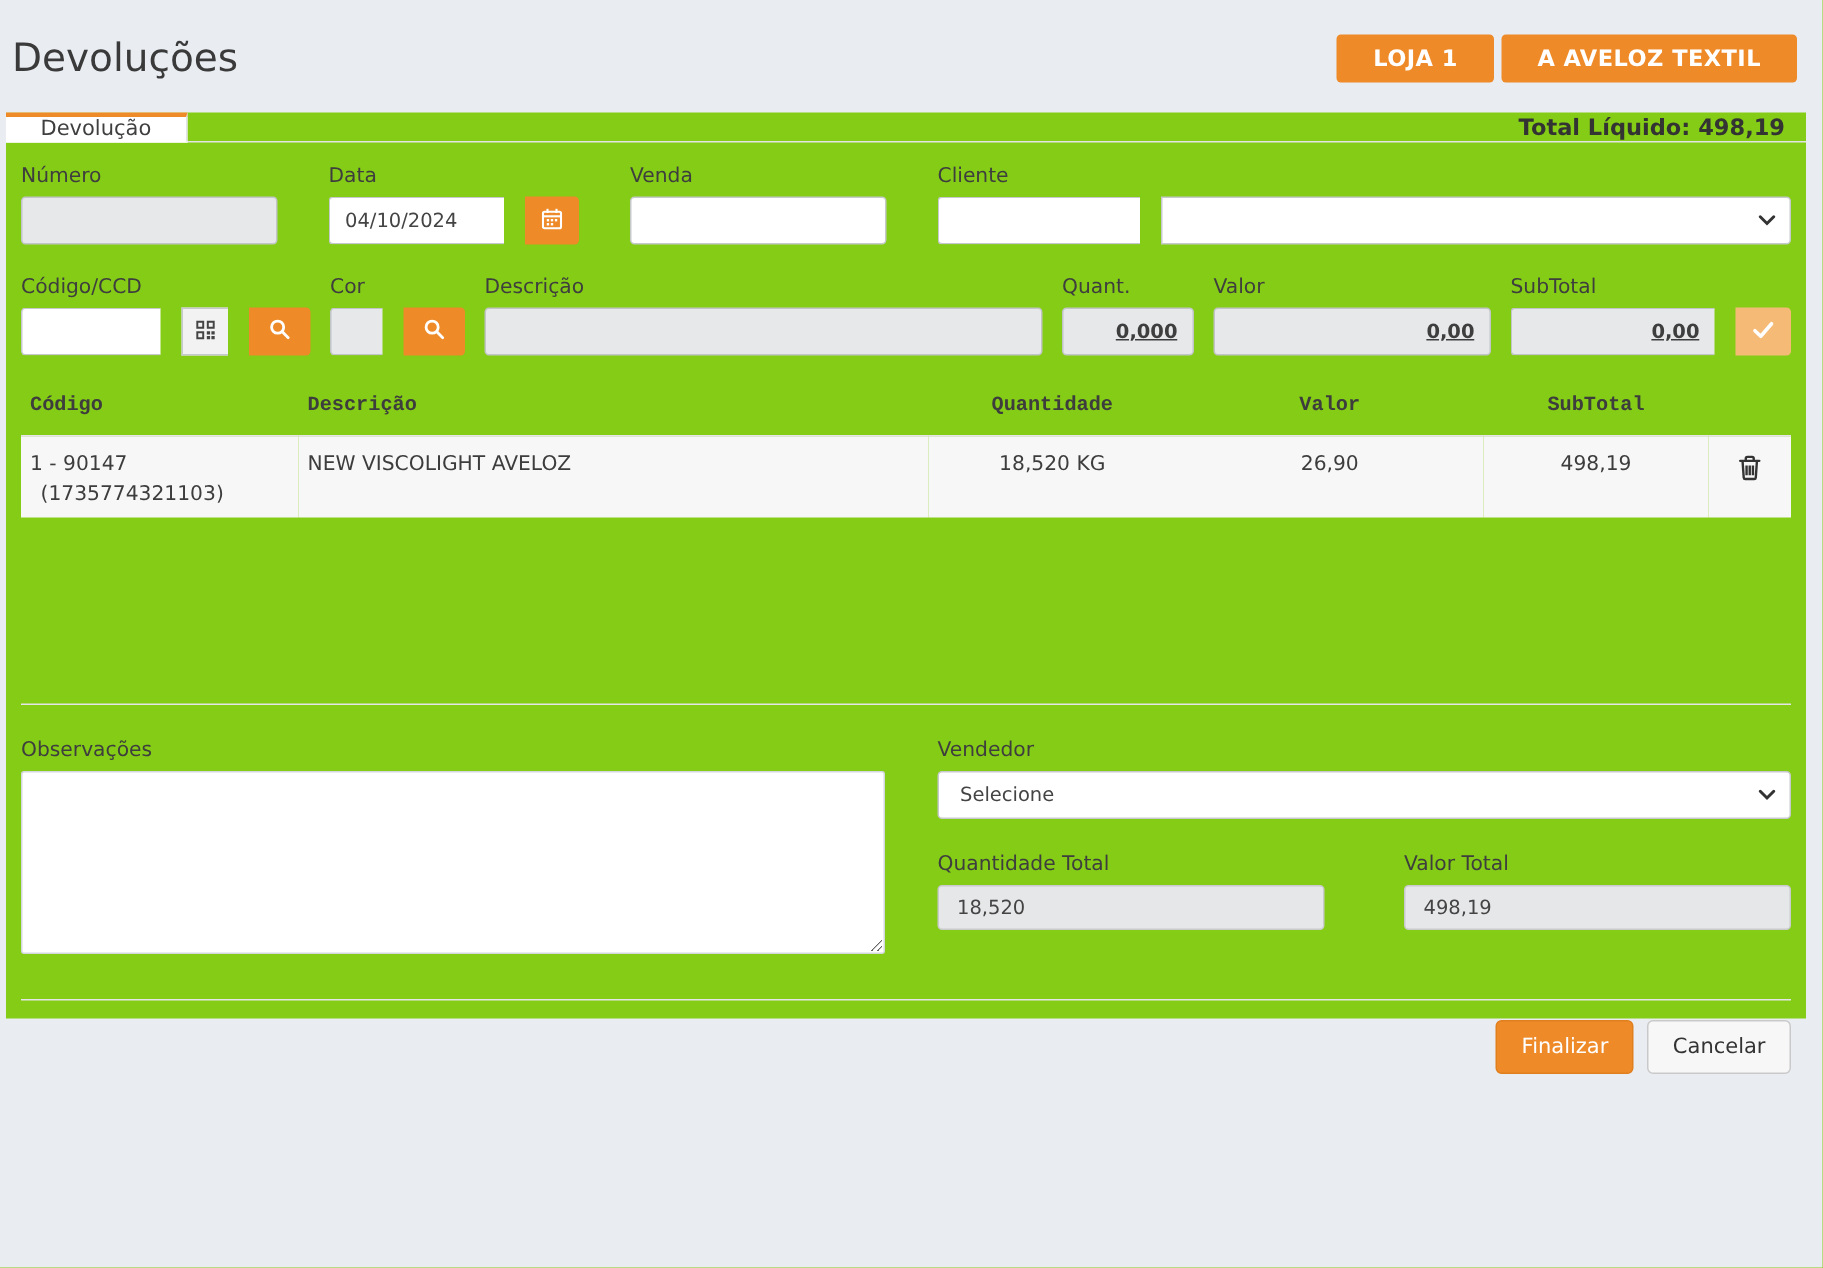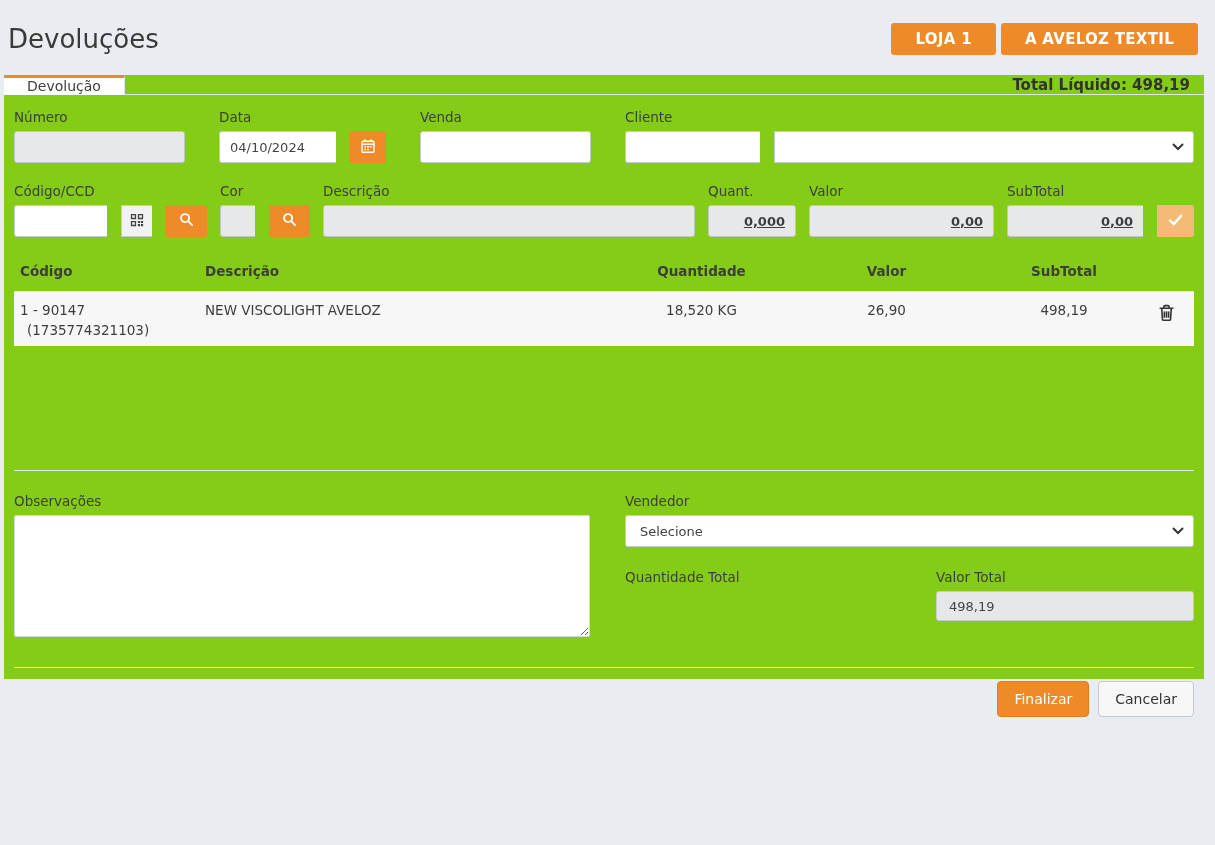--- a/index.html
+++ b/index.html
@@ -39,21 +39,21 @@
   .abtn-cal { background:#ee8a28; width:36px; }
   .abtn-check { background:#f5ba76; width:37px; }
   .r-round { border-radius:0 3px 3px 0; }
   .select-wrap { position:relative; flex:1; }
   select { appearance:none; -webkit-appearance:none; width:100%; height:32px; border:1px solid #c6c9cc;
            background:#fff; font-size:13px; color:#444; padding:0 30px 0 12px; font-family:inherit; border-radius:3px; }
   .join select { border-radius:0 3px 3px 0; }
   .chev { position:absolute; right:10px; top:50%; transform:translateY(-50%); pointer-events:none; display:flex; }
   
   table.items { width:100%; border-collapse:collapse; font-size:13.5px; color:#3d3d3d; }
-  .items th { text-align:left; font-weight:700; padding:12px 6px; border-bottom:1px solid #e6e6e8; }
+  .items th { text-align:left; font-weight:700; padding:12px 6px; border-bottom:1px solid #e6e6e8;font-family:Liberation Mono, monospace; }
   .items th.c, .items td.c { text-align:center; }
   .items tbody tr { background:#f7f7f8; }
   .items td { padding:10px 6px 8px; vertical-align:top; }
   .code-l2 { padding-left:7px; margin-top:4px; }
   .trash-btn { background:none; border:none; cursor:pointer; padding:2px; display:inline-flex; }
   .spacer { height:124px; }
   .divider { border-top:1px solid #e4e5e7; }
   
   .bottom { display:grid; grid-template-columns:576px 1fr; column-gap:35px; margin-top:22px; }
   textarea { width:100%; height:122px; border:1px solid #d3d8dd; border-radius:2px; resize:both;
@@ -272,20 +272,21 @@
             <span class="chev">
               <svg width="12" height="8" viewBox="0 0 12 8" fill="none" stroke="#333" stroke-width="2" stroke-linecap="round">
                   <path d="M1.5 1.5L6 6l4.5-4.5"></path>
                 </svg>
             </span>
           </div>
         </div>
         <div class="totals">
           <div class="field">
             <label>Quantidade Total</label>
+            <input class="tot" disabled="" value="18,520" style="">
           </div>
           <div class="field">
             <label>Valor Total</label>
             <input class="tot" disabled="" value="498,19" style="">
           </div>
         </div>
       </div>
     </div>
 
 

